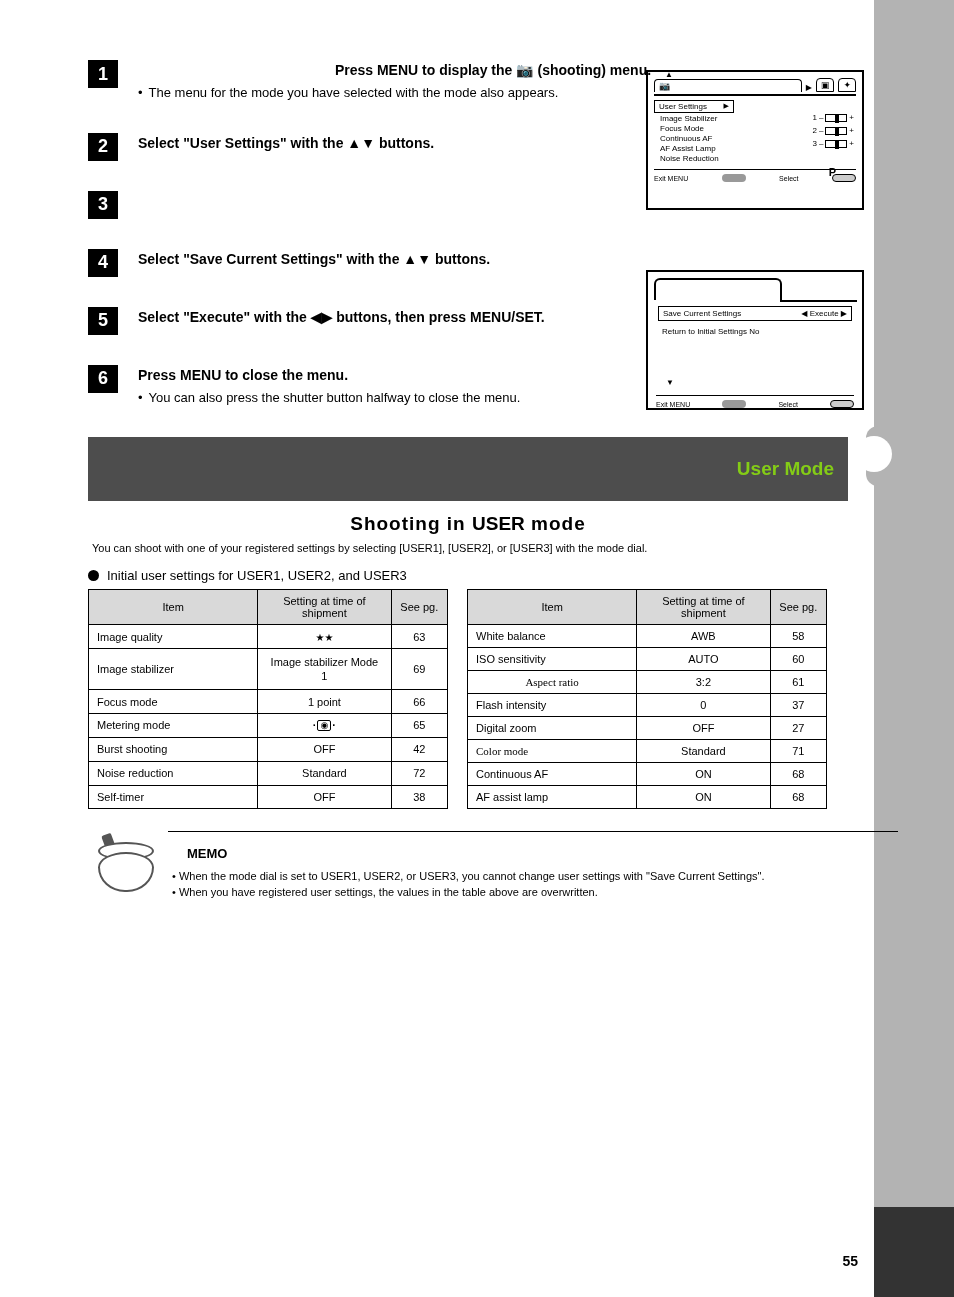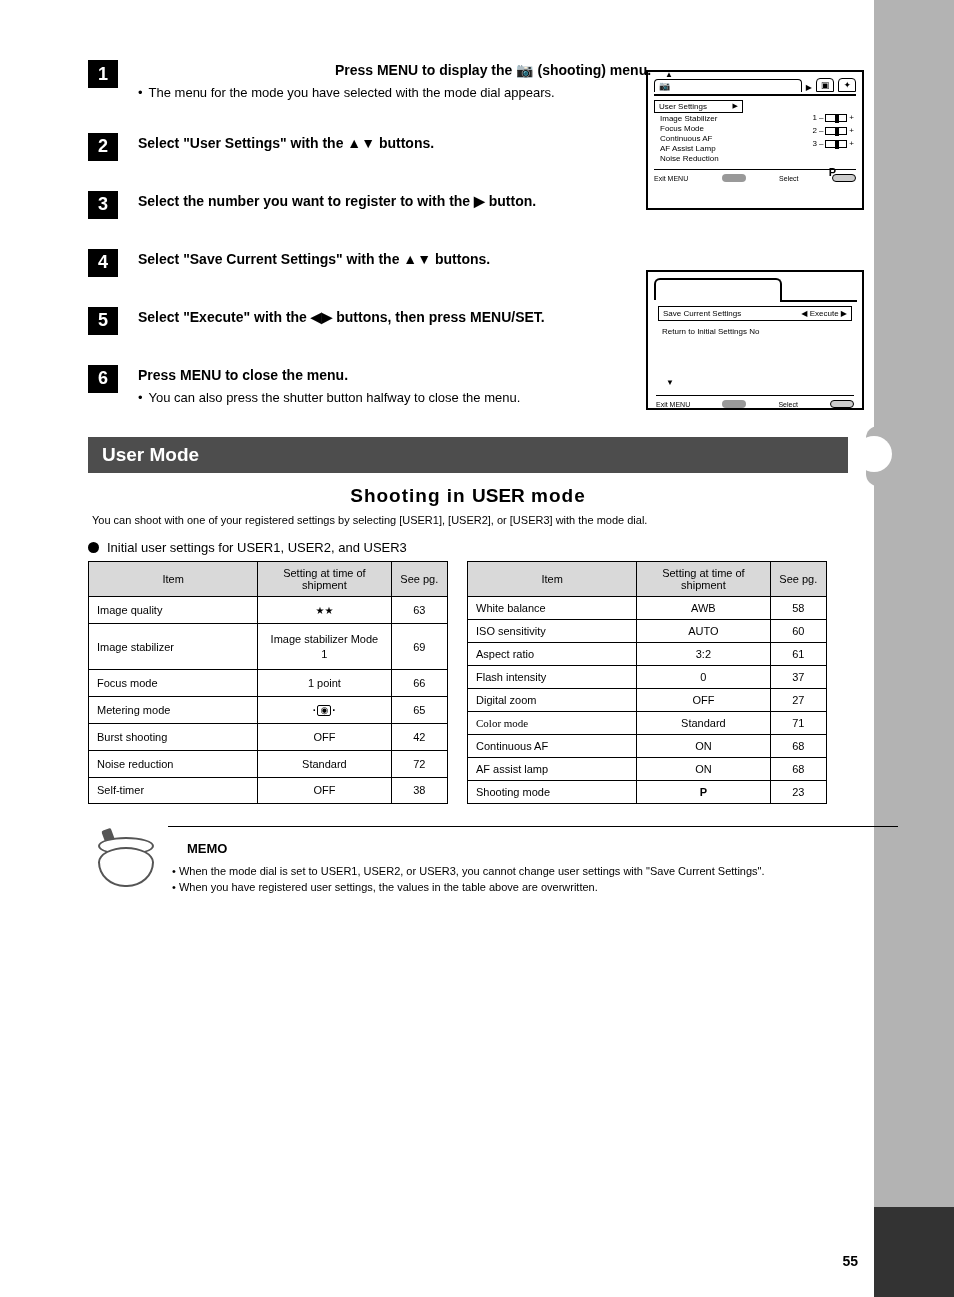--- a/index.html
+++ b/index.html
@@ -22,41 +22,41 @@
   .tri-right::before { content: "▶"; }
   .tri-left::before { content: "◀"; }
 
   .illus-col { position: absolute; right: 90px; top: 70px; width: 218px; }
   .illus { border: 2px solid #000; margin-bottom: 60px; padding: 6px; position: relative; }
   .illus-1 { height: 140px; }
   .illus-tabs-row { display: flex; gap: 4px; align-items: flex-end; margin-bottom: 4px; border-bottom: 2px solid #000; padding-bottom: 2px; }
   .illus-tab { border: 1.5px solid #000; border-radius: 4px 4px 0 0; font-size: 9px; padding: 1px 4px; display: flex; align-items: center; gap: 2px; }
   .illus-tab.first { flex: 1; border-bottom: none; position: relative; }
   .illus-tab.first .mini-up { position: absolute; left: 10px; top: -10px; font-size: 8px; }
-  .illus-line-sel { border: 1.5px solid #000; font-size: 8px; padding: 1px 4px; margin-top: 2px; width: 89px; }
+  .illus-line-sel { border: 1.5px solid #000; font-size: 8px; padding: 1px 4px; margin-top: 2px; width: 80px; }
   .illus-list-item { font-size: 8px; padding-left: 6px; margin-top: 1px; }
   .illus-sliders { position: absolute; right: 8px; top: 40px; font-size: 8px; line-height: 1.6; }
   .slider-row { display: flex; align-items: center; gap: 2px; }
   .slider-box { width: 22px; height: 8px; border: 1px solid #000; position: relative; }
   .slider-knob { position: absolute; left: 9px; top: 0; width: 4px; height: 8px; background: #000; }
   .illus-p { position: absolute; right: 26px; top: 94px; font-size: 11px; font-weight: bold; }
   .illus-bot { border-top: 1.5px solid #000; margin-top: 6px; padding-top: 4px; font-size: 7px; display: flex; justify-content: space-between; align-items: center; }
   .bot-btn { width: 24px; height: 8px; border-radius: 4px; background: #999; }
 
   .illus-2 { height: 140px; padding: 0; }
   .illus-2 .folder-tab { border: 2px solid #000; border-bottom: none; width: 60%; height: 22px; border-top-left-radius: 6px; border-top-right-radius: 6px; margin-left: 6px; margin-top: 6px; position: relative; }
   .illus-2 .folder-tab-right-leg { position: absolute; right: -77px; bottom: -2px; width: 77px; height: 2px; background: #000; }
   .illus-2 .folder-body { padding: 6px 10px 4px 10px; }
   .illus-2 .sel-line { border: 1.5px solid #000; font-size: 8px; padding: 2px 4px; display: flex; align-items: center; justify-content: space-between; margin-bottom: 6px; }
   .illus-2 .mini-arr { font-size: 8px; }
   .illus-2 .plain-line { font-size: 8px; padding-left: 4px; margin-bottom: 4px; }
   .illus-2 .down-arr { font-size: 8px; padding-left: 8px; }
   .illus-2 .bot2 { border-top: 1.5px solid #000; margin: 4px 8px 0 8px; padding-top: 4px; font-size: 7px; display: flex; justify-content: space-between; align-items: center; }
 
-  .section-bar { background: #4d4d4d; color: #ffffff; font-size: 19px; font-weight: bold; padding: 7px 14px; margin-top: 20px; }
+  .section-bar { background: #4d4d4d; color: #84cc16; font-size: 19px; font-weight: bold; padding: 21px 14px; margin-top: 20px; text-align: right; }
   .section-sub { text-align: center; font-size: 19px; font-weight: bold; margin: 12px 0 6px 0; letter-spacing: 1px; }
   .section-desc { font-size: 11px; padding: 0 4px 12px 4px; line-height: 1.4; }
 
   .bullet-line { display: flex; align-items: center; gap: 8px; font-size: 13px; margin-bottom: 6px; }
   .black-dot { width: 11px; height: 11px; border-radius: 50%; background: #000; flex-shrink: 0; }
 
   .tables-row { display: flex; gap: 19px; }
   table.ftab { border-collapse: collapse; font-size: 11px; }
   table.ftab th, table.ftab td { border: 1px solid #000; padding: 5px 8px; text-align: center; }
   table.ftab th { background: #d9d9d9; font-weight: normal; }
@@ -155,41 +155,36 @@
 
   <div class="content">
     <div class="step-row">
       <div class="step-num">1</div>
       <div class="step-body" style="width:420px;text-align:center;">
         <div class="step-main">
           <span>Press MENU to display the </span><span>📷</span><span> (shooting) menu.</span>
         </div>
         <div class="step-bullet-wrap">
           <span class="step-bullet-dot"></span>
-          <span>The menu for the mode you have selected with the mode dial appears.</span>
+          <span>The menu for the mode you have selected with the mode also appears.</span>
         </div>
       </div>
     </div>
 
     <div class="step-row">
       <div class="step-num">2</div>
       <div class="step-body" style="width:420px;">
         <div class="step-main">
           Select "User Settings" with the <span class="tri-up"></span><span class="tri-down"></span> buttons.
         </div>
       </div>
     </div>
 
     <div class="step-row">
       <div class="step-num">3</div>
-      <div class="step-body" style="width:430px;">
-        <div class="step-main">
-          Select the number you want to register to with the <span class="tri-right"></span> button.
-        </div>
-      </div>
     </div>
 
     <div class="step-row">
       <div class="step-num">4</div>
       <div class="step-body" style="width:430px;">
         <div class="step-main">
           Select "Save Current Settings" with the <span class="tri-up"></span><span class="tri-down"></span> buttons.
         </div>
       </div>
     </div>
@@ -290,21 +285,21 @@
               <td style="text-align: left;">White balance</td>
               <td>AWB</td>
               <td>58</td>
             </tr>
             <tr>
               <td style="text-align: left;">ISO sensitivity</td>
               <td>AUTO</td>
               <td>60</td>
             </tr>
             <tr>
-              <td style="text-align: left;">Aspect ratio</td>
+              <td style="text-align: center; font-family: Liberation Serif, serif;">Aspect ratio</td>
               <td>3:2</td>
               <td>61</td>
             </tr>
             <tr>
               <td style="text-align: left; margin-left: 12px;">Flash intensity</td>
               <td>0</td>
               <td>37</td>
             </tr>
             <tr>
               <td style="text-align: left;">Digital zoom</td>
@@ -318,25 +313,20 @@
             </tr>
             <tr>
               <td style="text-align: left;">Continuous AF</td>
               <td>ON</td>
               <td>68</td>
             </tr>
             <tr>
               <td style="text-align: left;">AF assist lamp</td>
               <td>ON</td>
               <td>68</td>
-            </tr>
-            <tr>
-              <td style="text-align: left;">Shooting mode</td>
-              <td><span style="font-weight:bold;">P</span></td>
-              <td>23</td>
             </tr>
           </tbody>
       </table>
     </div>
 
     <div class="memo-row">
       <div class="memo-icon-wrap">
         <div class="memo-pin"></div>
         <div class="memo-bowl-top"></div>
         <div class="memo-bowl"></div>

